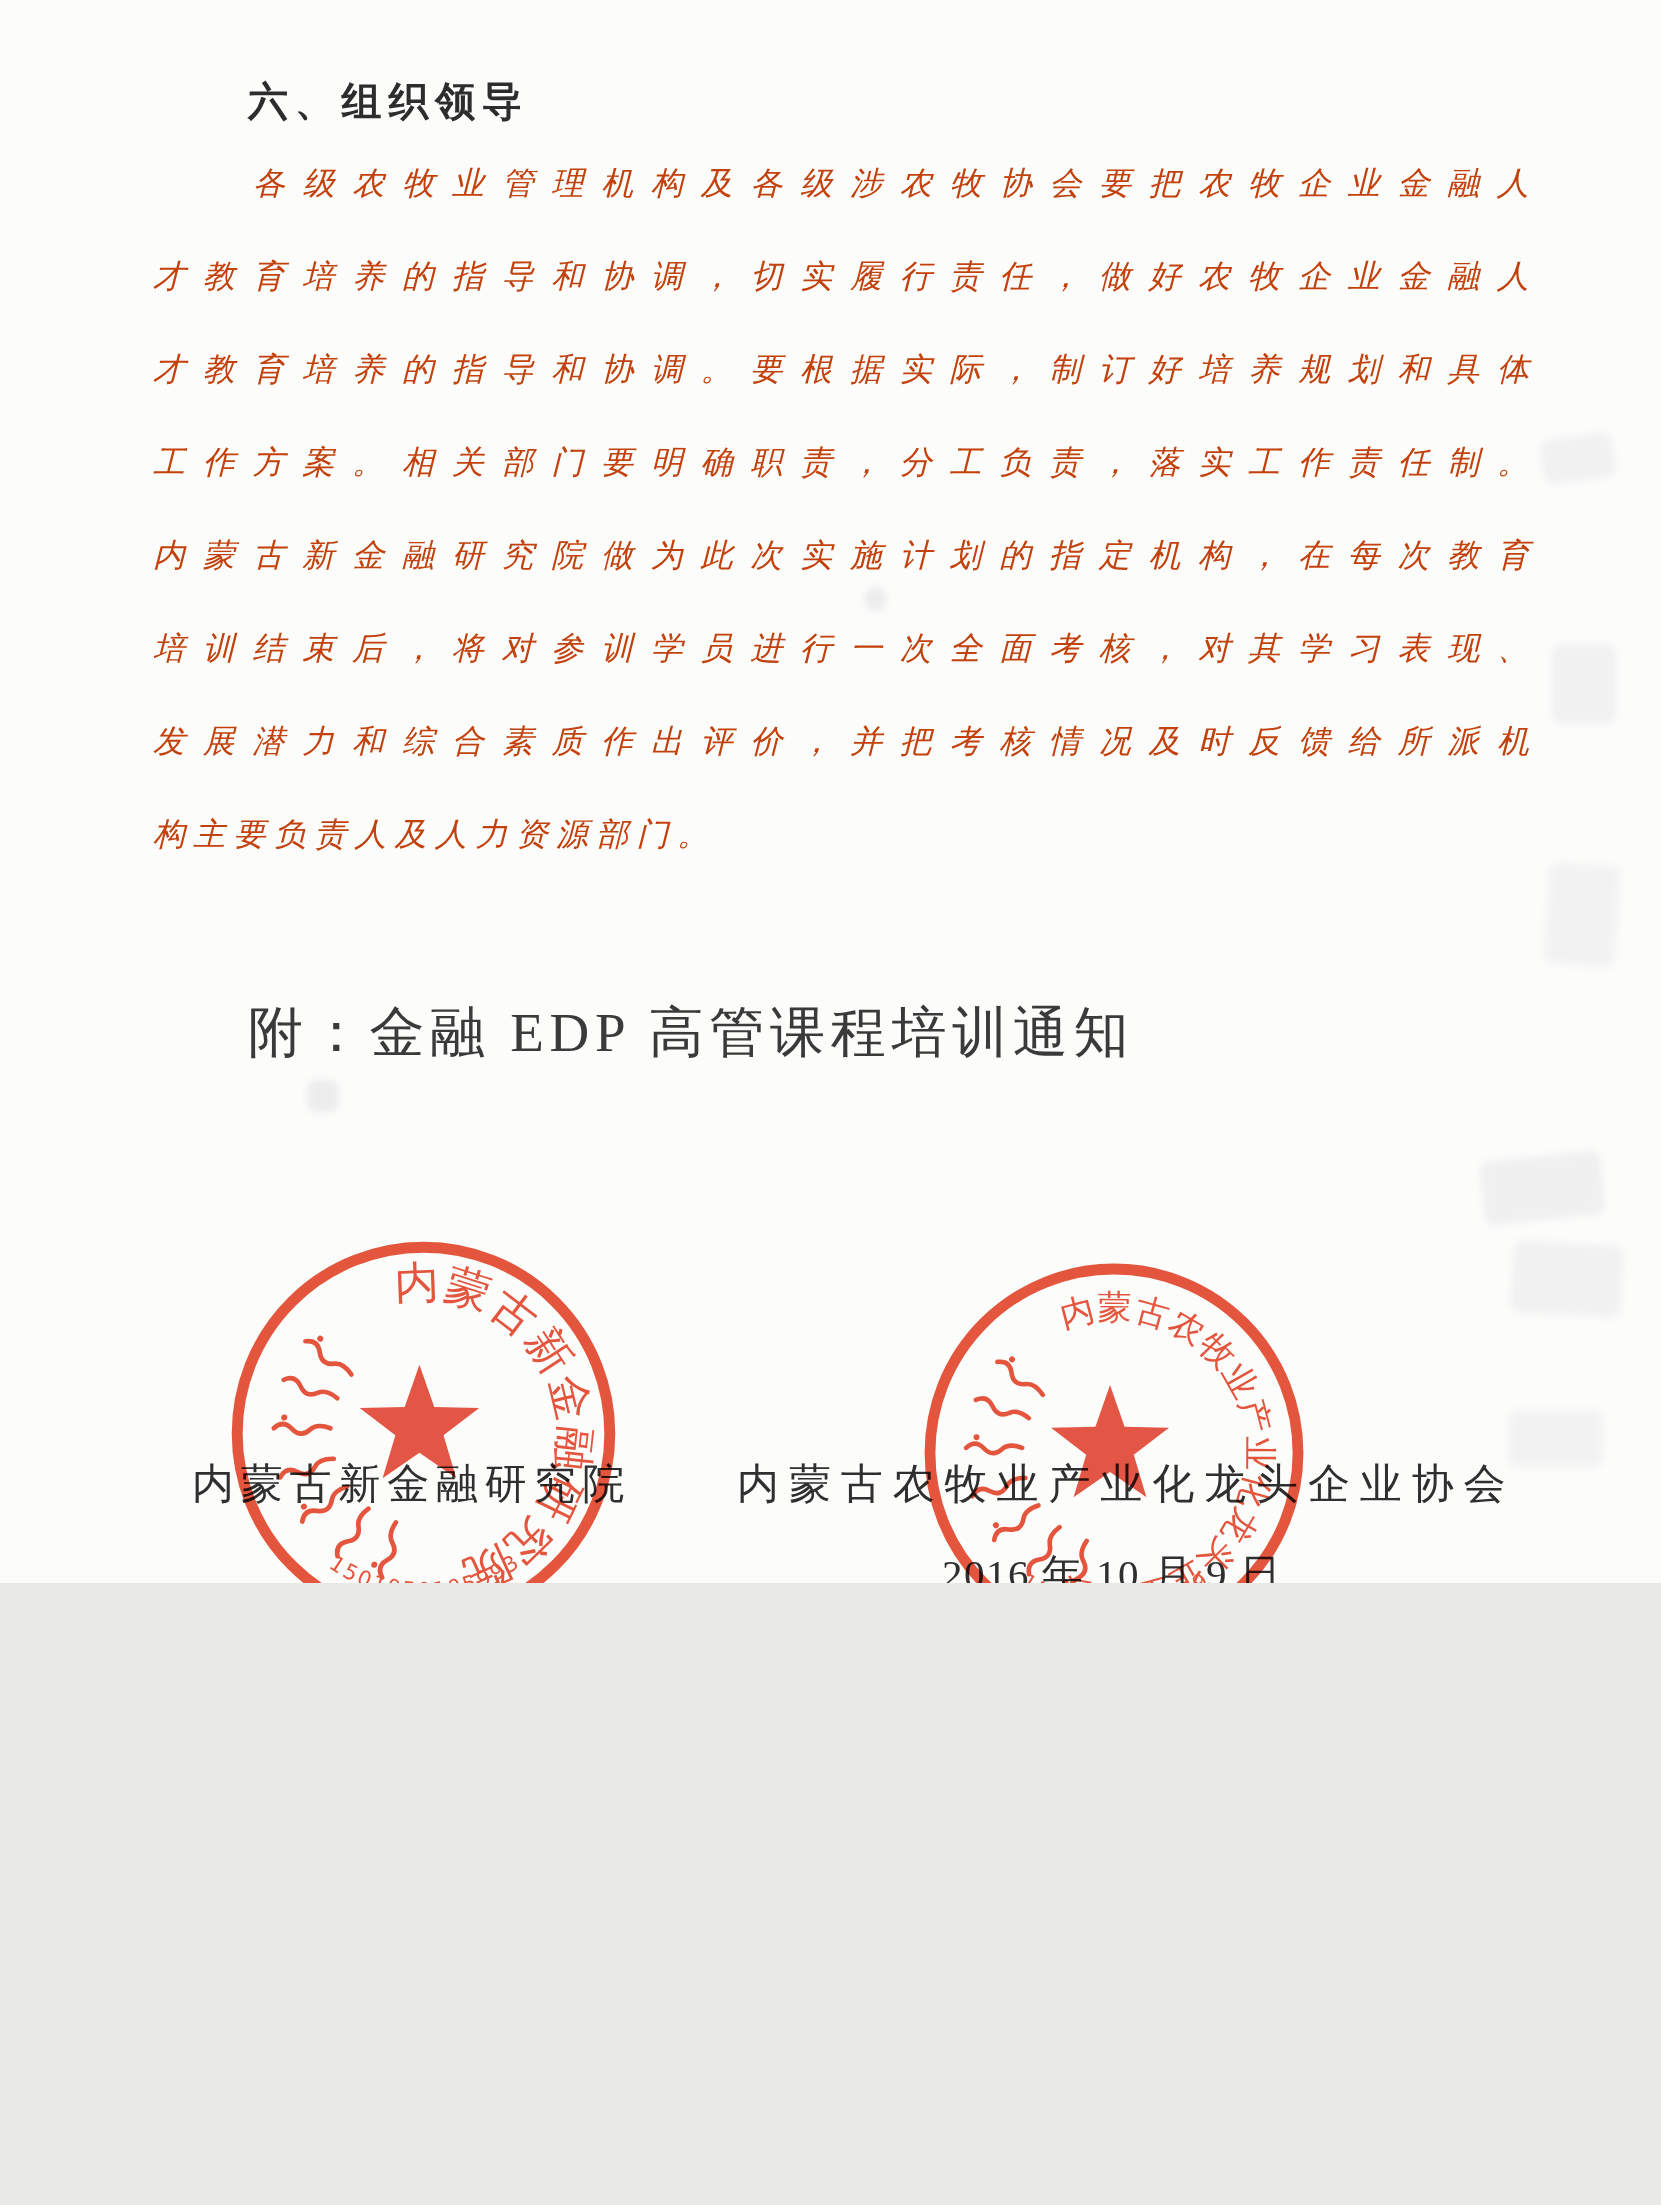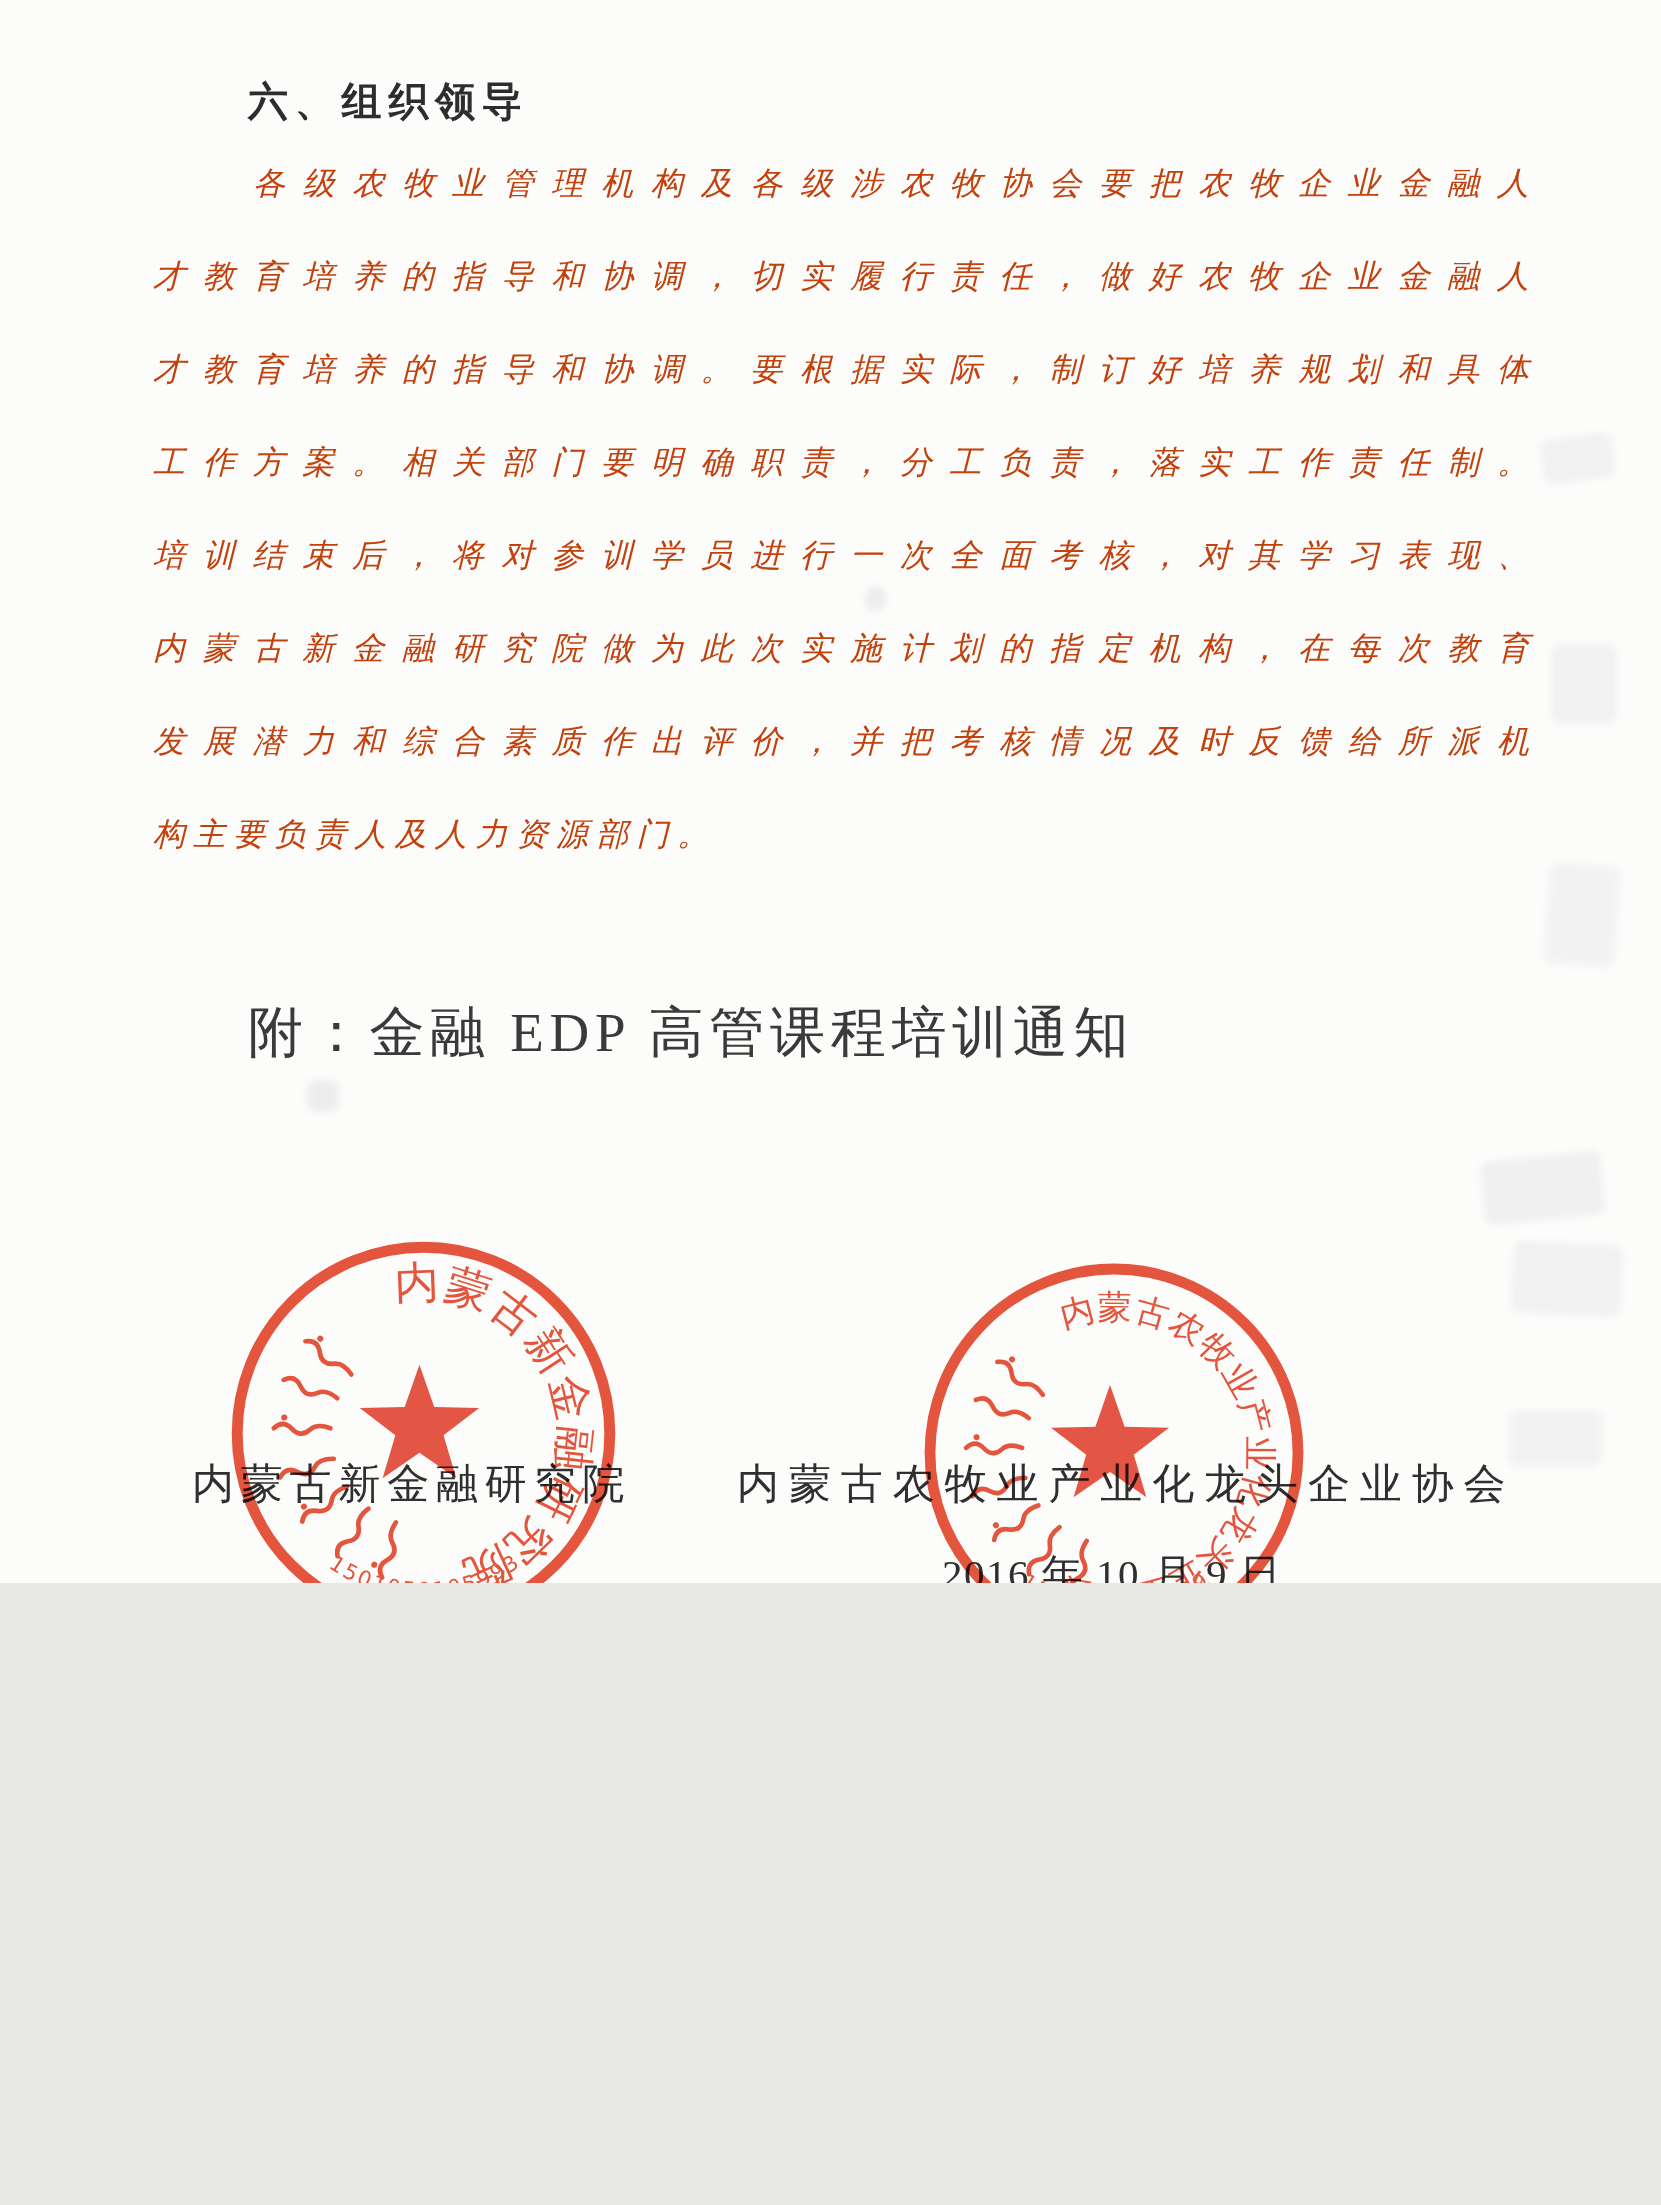--- a/index.html
+++ b/index.html
@@ -29,22 +29,22 @@
 
 <div id="page">
 
   <div id="heading" class="abs">六、组织领导</div>
 
   <div id="para">
     <div class="pline first">各级农牧业管理机构及各级涉农牧协会要把农牧企业金融人</div>
     <div class="pline">才教育培养的指导和协调，切实履行责任，做好农牧企业金融人</div>
     <div class="pline">才教育培养的指导和协调。要根据实际，制订好培养规划和具体</div>
     <div class="pline">工作方案。相关部门要明确职责，分工负责，落实工作责任制。</div>
+    <div class="pline">内蒙古新金融研究院做为此次实施计划的指定机构，在每次教育</div>
     <div class="pline">培训结束后，将对参训学员进行一次全面考核，对其学习表现、</div>
-    <div class="pline">内蒙古新金融研究院做为此次实施计划的指定机构，在每次教育</div>
     <div class="pline">发展潜力和综合素质作出评价，并把考核情况及时反馈给所派机</div>
     <div class="pline last">构主要负责人及人力资源部门。</div>
   </div>
 
   <div id="attachment" class="abs">附：金融 EDP 高管课程培训通知</div>
 
   <div id="seal-left" class="seal">
       <svg viewBox="0 0 200 200">
         <defs>
           <path id="sseal-leftarc" d="M 86.07,34.46 A 67 67 0 0 1 144.83,149.79 A 67 67 0 0 1 36.28,79.30"></path>

